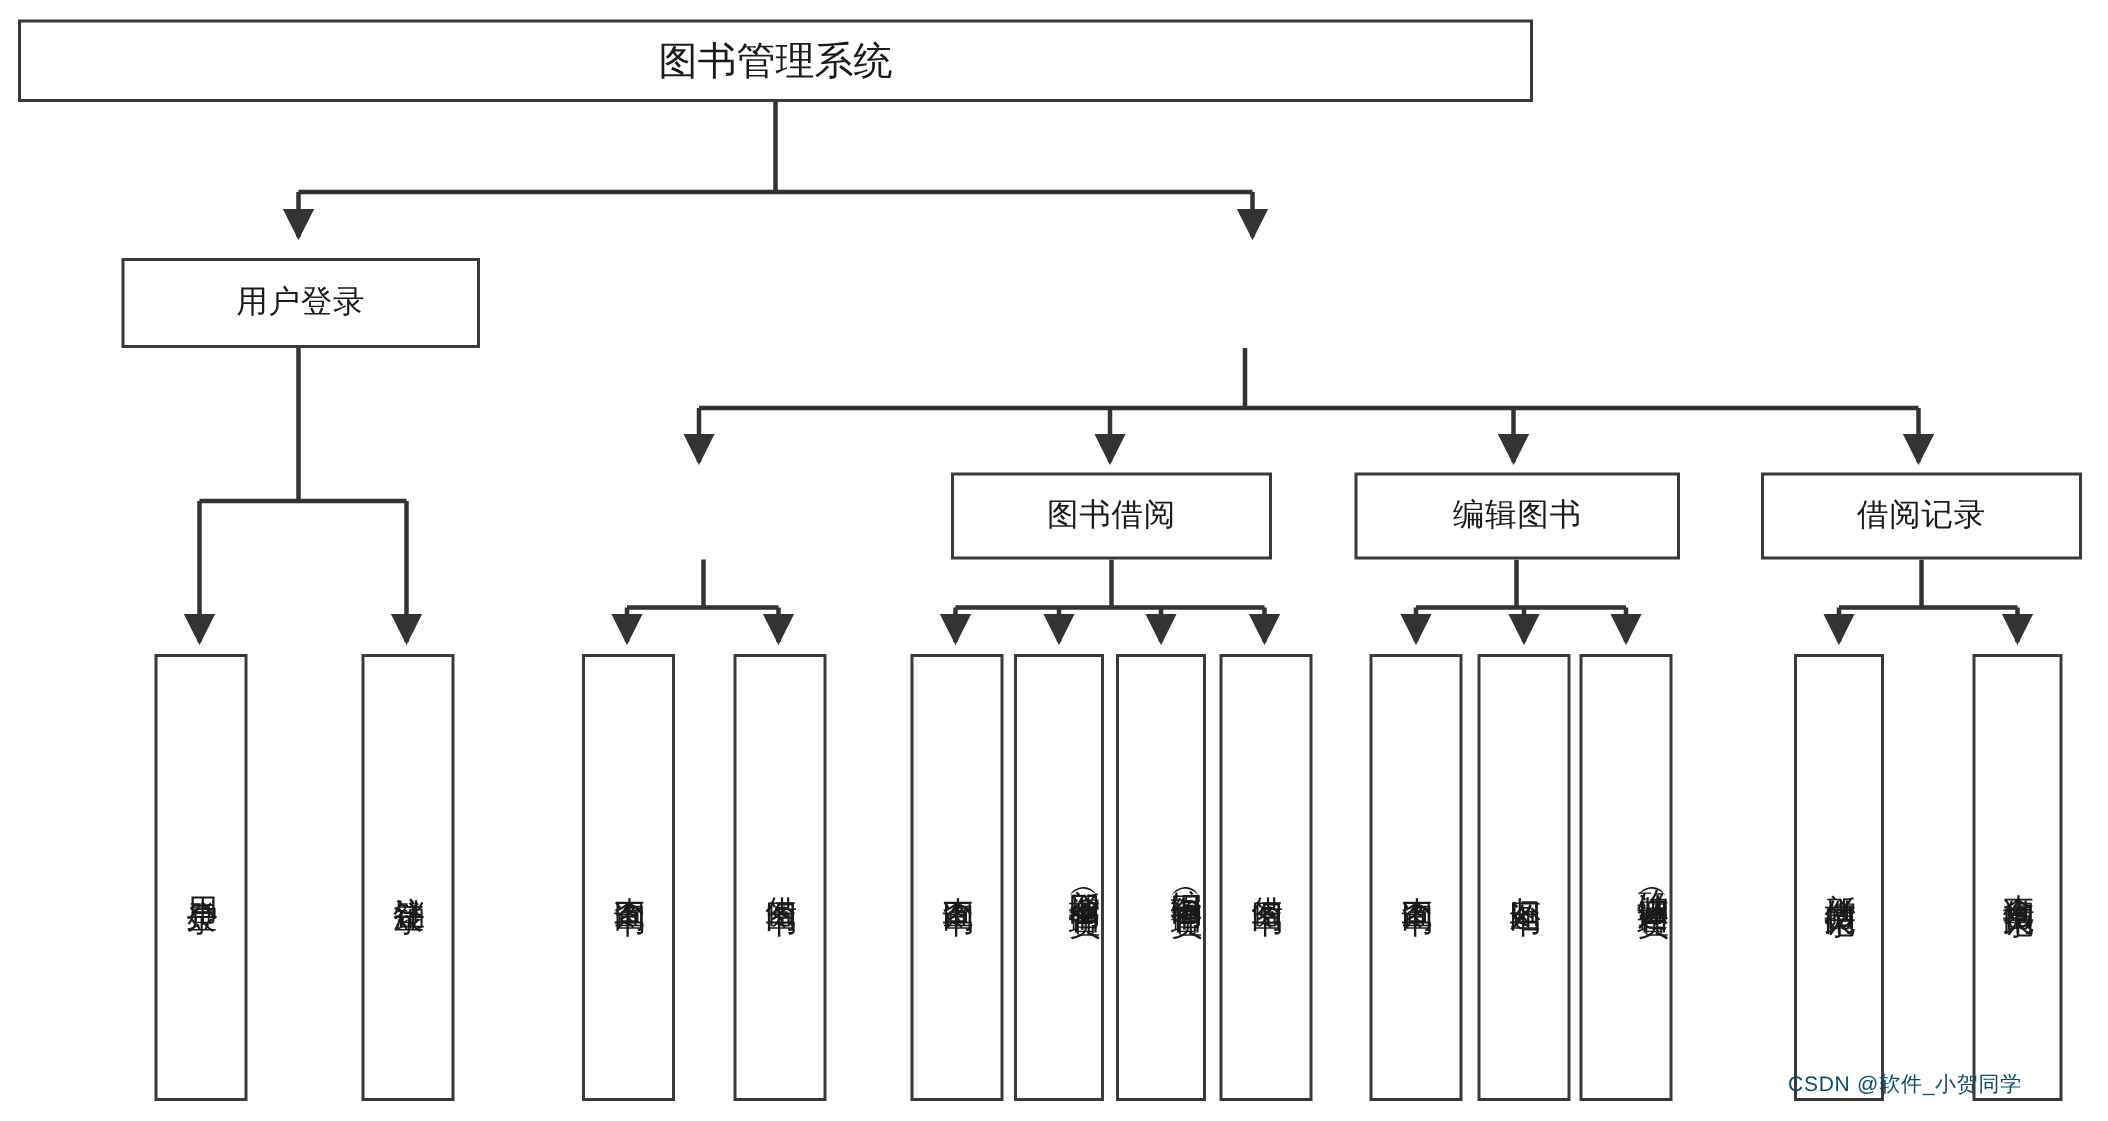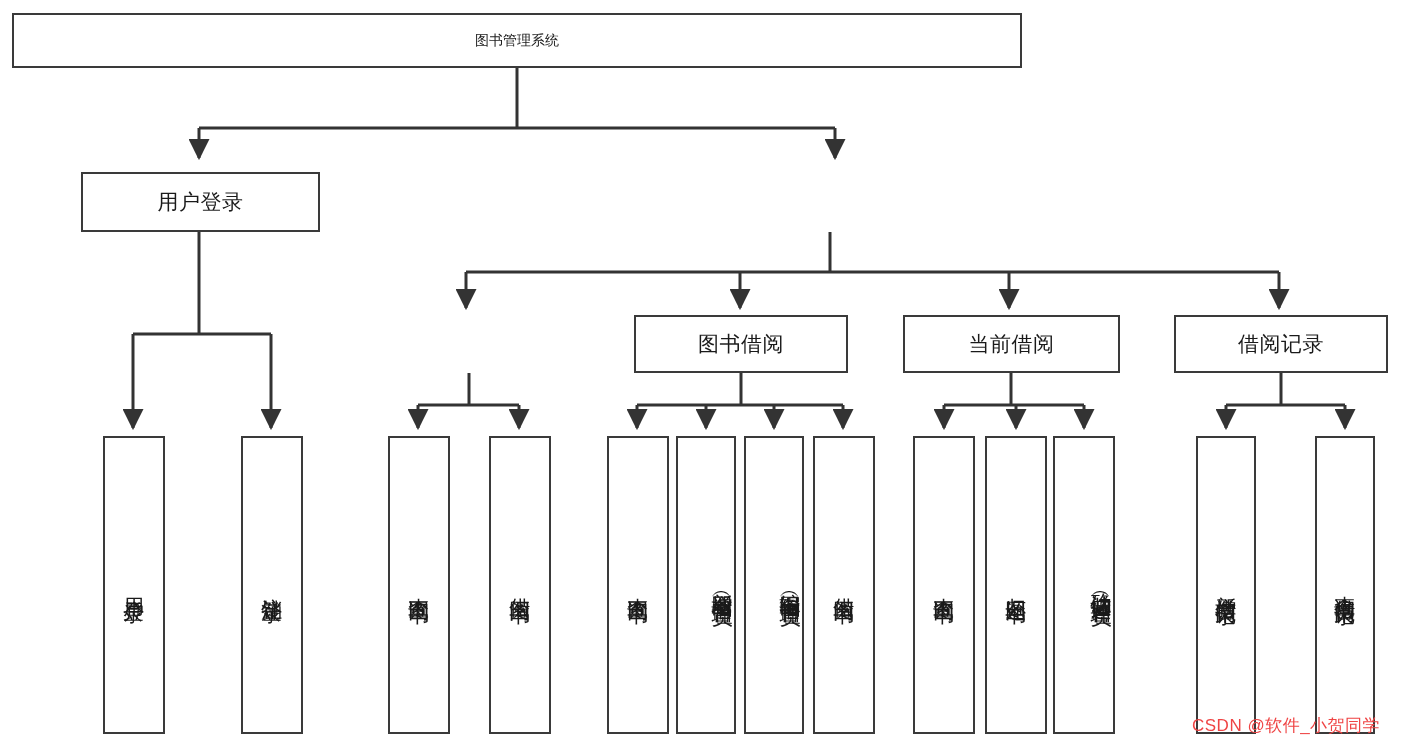--- a/index.html
+++ b/index.html
@@ -34,43 +34,43 @@
     align-items: center;
     justify-content: center;
     text-align: center;
     line-height: 1.12;
   }
   .node.h {
     font-size: 21px;
     letter-spacing: 0.5px;
   }
   .node.root {
-    font-size: 14px;
+    font-size: 26px;
   }
   .node.v {
     font-size: 21px;
     writing-mode: vertical-rl;
     text-orientation: upright;
     letter-spacing: 2px;
     padding: 4px 0;
     align-items: flex-start;
     justify-content: center;
   }
   .node.v.center {
     align-items: center;
   }
   .node.v .lbl {
     writing-mode: vertical-rl;
     text-orientation: upright;
     white-space: nowrap;
   }
   .watermark {
     position: absolute;
-    color: #ef4444;
-    font-size: 17px;
+    color: #0c4a6e;
+    font-size: 14px;
     letter-spacing: 0.5px;
     white-space: nowrap;
     pointer-events: none;
     text-align: right;
   }
 </style>
 </head>
 <body>
 
 <div id="canvas">
@@ -130,21 +130,21 @@
   </div>
 
   <div class="node h" style="left:81px; top:172px; width:239px; height:60px;">
     <span class="lbl">用户登录</span>
   </div>
 
   <div class="node h" style="left:634px; top:315px; width:214px; height:58px;align-items:center;">
     <span class="lbl">图书借阅</span>
   </div>
   <div class="node h" style="left:903px; top:315px; width:217px; height:58px;">
-    <span class="lbl">当前借阅</span>
+    <span class="lbl">编辑图书</span>
   </div>
   <div class="node h" style="left:1174px; top:315px; width:214px; height:58px;text-align:center;">
     <span class="lbl">借阅记录</span>
   </div>
 
   <div class="node v center" style="left:103px; top:436px; width:62px; height:298px;">
     <span class="lbl">用户登录</span>
   </div>
   <div class="node v center" style="left:241px; top:436px; width:62px; height:298px;">
     <span class="lbl">注销登录</span>

